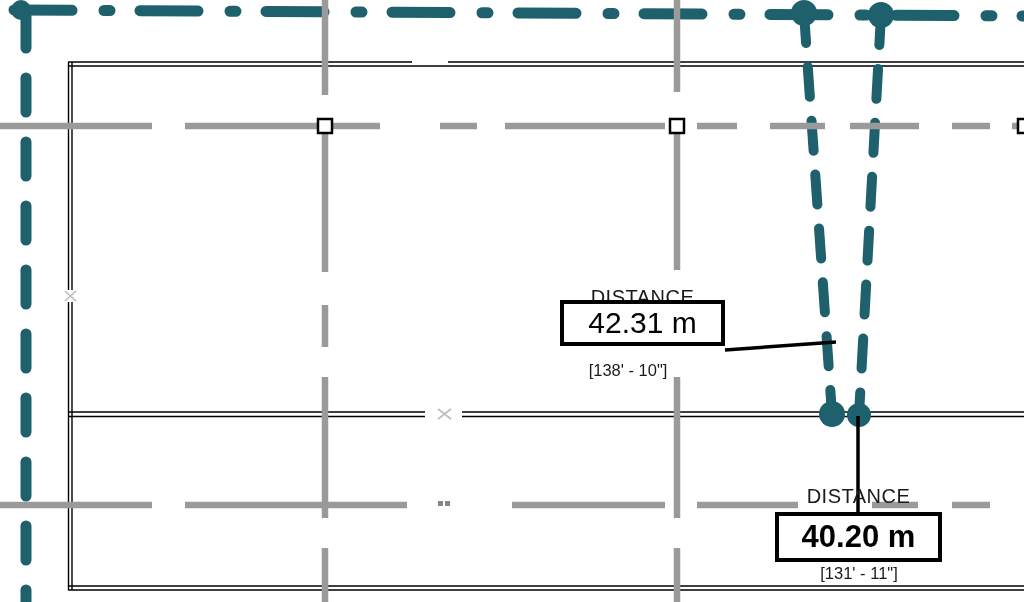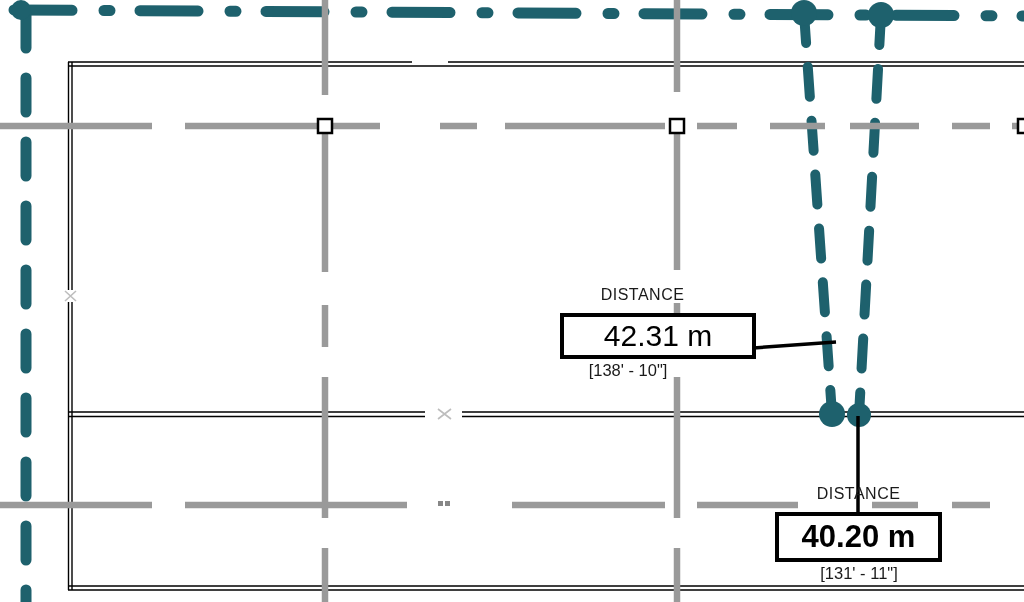--- a/index.html
+++ b/index.html
@@ -24,21 +24,21 @@
     z-index: 1;
   }
   .tag {
     position: absolute;
     z-index: 2;
     color: #000000;
     text-align: center;
   }
   .tag-title {
     position: absolute;
-    font-size: 16px;
+    font-size: 20px;
     letter-spacing: 0.5px;
     color: #1a1a1a;
     text-align: center;
     white-space: nowrap;
   }
   .tag-box {
     position: absolute;
     box-sizing: border-box;
     background: #ffffff;
     border: 4px solid #000000;
@@ -50,21 +50,21 @@
     color: #000000;
   }
   .tag-imperial {
     position: absolute;
     font-size: 16.5px;
     color: #1a1a1a;
     text-align: center;
     white-space: nowrap;
   }
   #tag1-title  { left: 560px; top: 286px; width: 165px; }
-  #tag1-box    { left: 560px; top: 313px; width: 196px; height: 46px; line-height: 38px; }
+  #tag1-box    { left: 560px; top: 300px; width: 165px; height: 46px; line-height: 38px; }
   #tag1-imperial { left: 548px; top: 361px; width: 160px; }
   #tag2-title  { left: 775px; top: 485px; width: 167px; }
   #tag2-box    { left: 775px; top: 512px; width: 167px; height: 50px; line-height: 42px; }
   #tag2-box .value { font-size: 31px; font-weight: bold; }
   #tag2-imperial { left: 779px; top: 564px; width: 160px; }
 </style>
 </head>
 <body>
 
 <div id="viewport">

